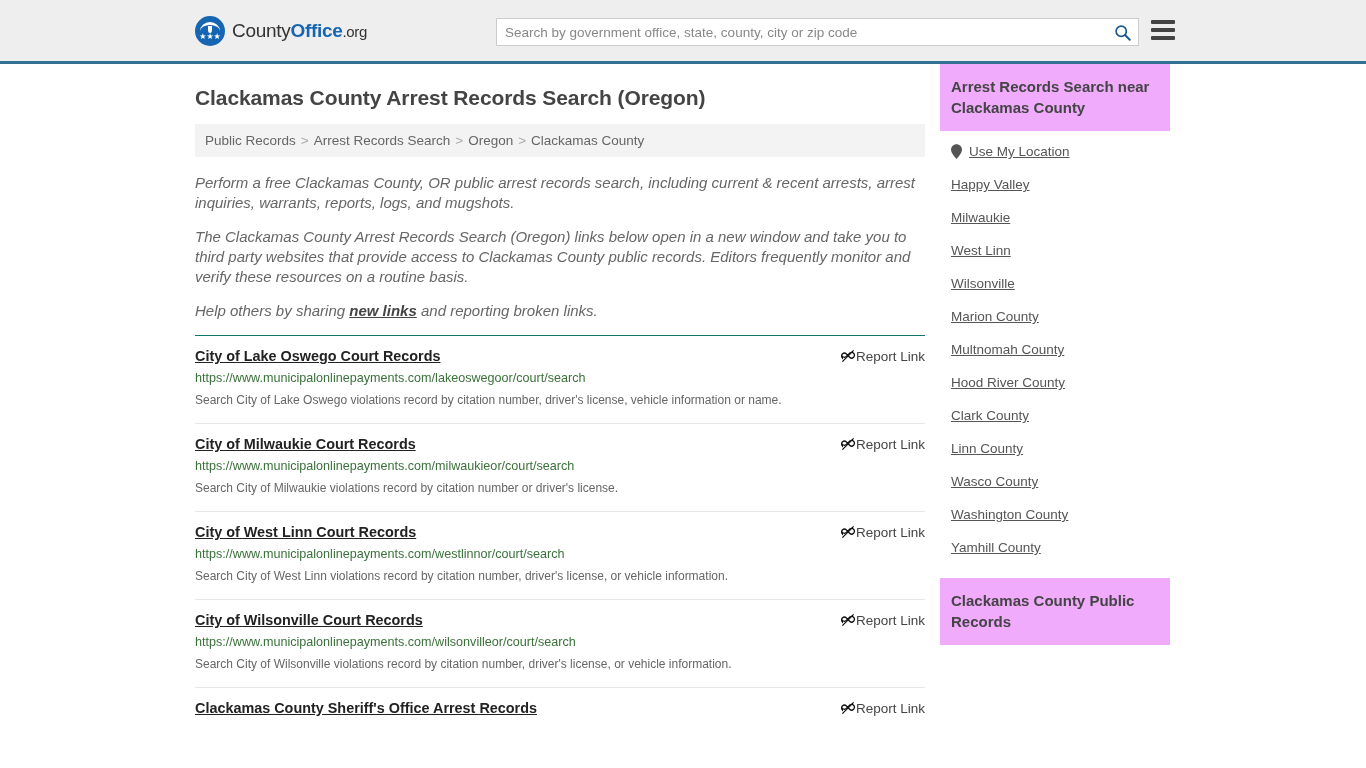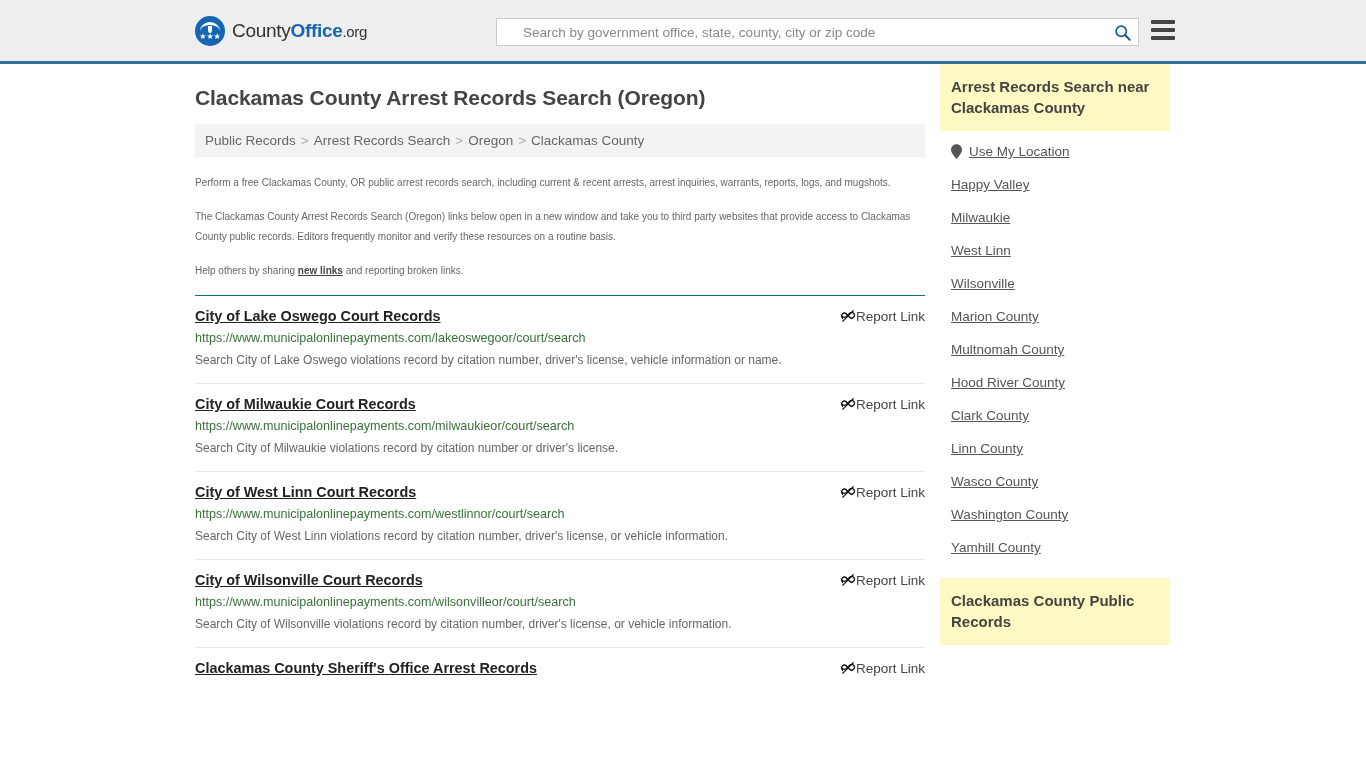--- a/index.html
+++ b/index.html
@@ -83,21 +83,20 @@
   .search-input {
     flex: 1 1 auto;
     border: 0;
     outline: 0;
     height: 42px;
     padding: 0 8px;
     font-family: "Liberation Sans", sans-serif;
     font-size: 13.5px;
     color: #555555;
     background: transparent;
-    margin-left: 18px;
   }
   .search-input::placeholder { color: #888888; opacity: 1; }
   .search-btn {
     width: 32px; height: 26px;
     border: 0; background: transparent;
     cursor: pointer;
     display: flex; align-items: center; justify-content: center;
     padding: 0;
   }
   .hamburger {
@@ -144,24 +143,25 @@
     color: #666666;
     margin-bottom: 16px;
   }
   .breadcrumb a {
     color: #666666;
     text-decoration: none;
   }
   .breadcrumb .sep { color: #aaaaaa; margin: 0 5px; }
 
   p.intro {
-    font-size: 10px;
+    font-size: 15px;
     line-height: 20px;
     color: #666666;
     margin: 8px 0 14px 0;
+    font-style: italic;
   }
   p.intro a { color: #444444; text-decoration: underline; font-weight: bold; }
 
   
   .listing {
     border-top: 1px solid #e7e7e7;
     padding: 12px 0 11px 0;
   }
   .listing:first-of-type { border-top: 1px solid #0f766e; }
   .listing-head {
@@ -195,21 +195,21 @@
   }
   .listing-desc {
     font-size: 12px;
     color: #666666;
     line-height: 24px;
     margin-top: 2px;
   }
 
   
   .side-card-head {
-    background: #fef9c3;
+    background: #f0abfc;
     padding: 12px 11px 13px 11px;
     font-size: 15px;
     font-weight: bold;
     color: #444444;
     line-height: 21px;
   }
   .side-links { padding: 4px 0 0 0; }
   .side-link-row {
     display: flex;
     align-items: center;

